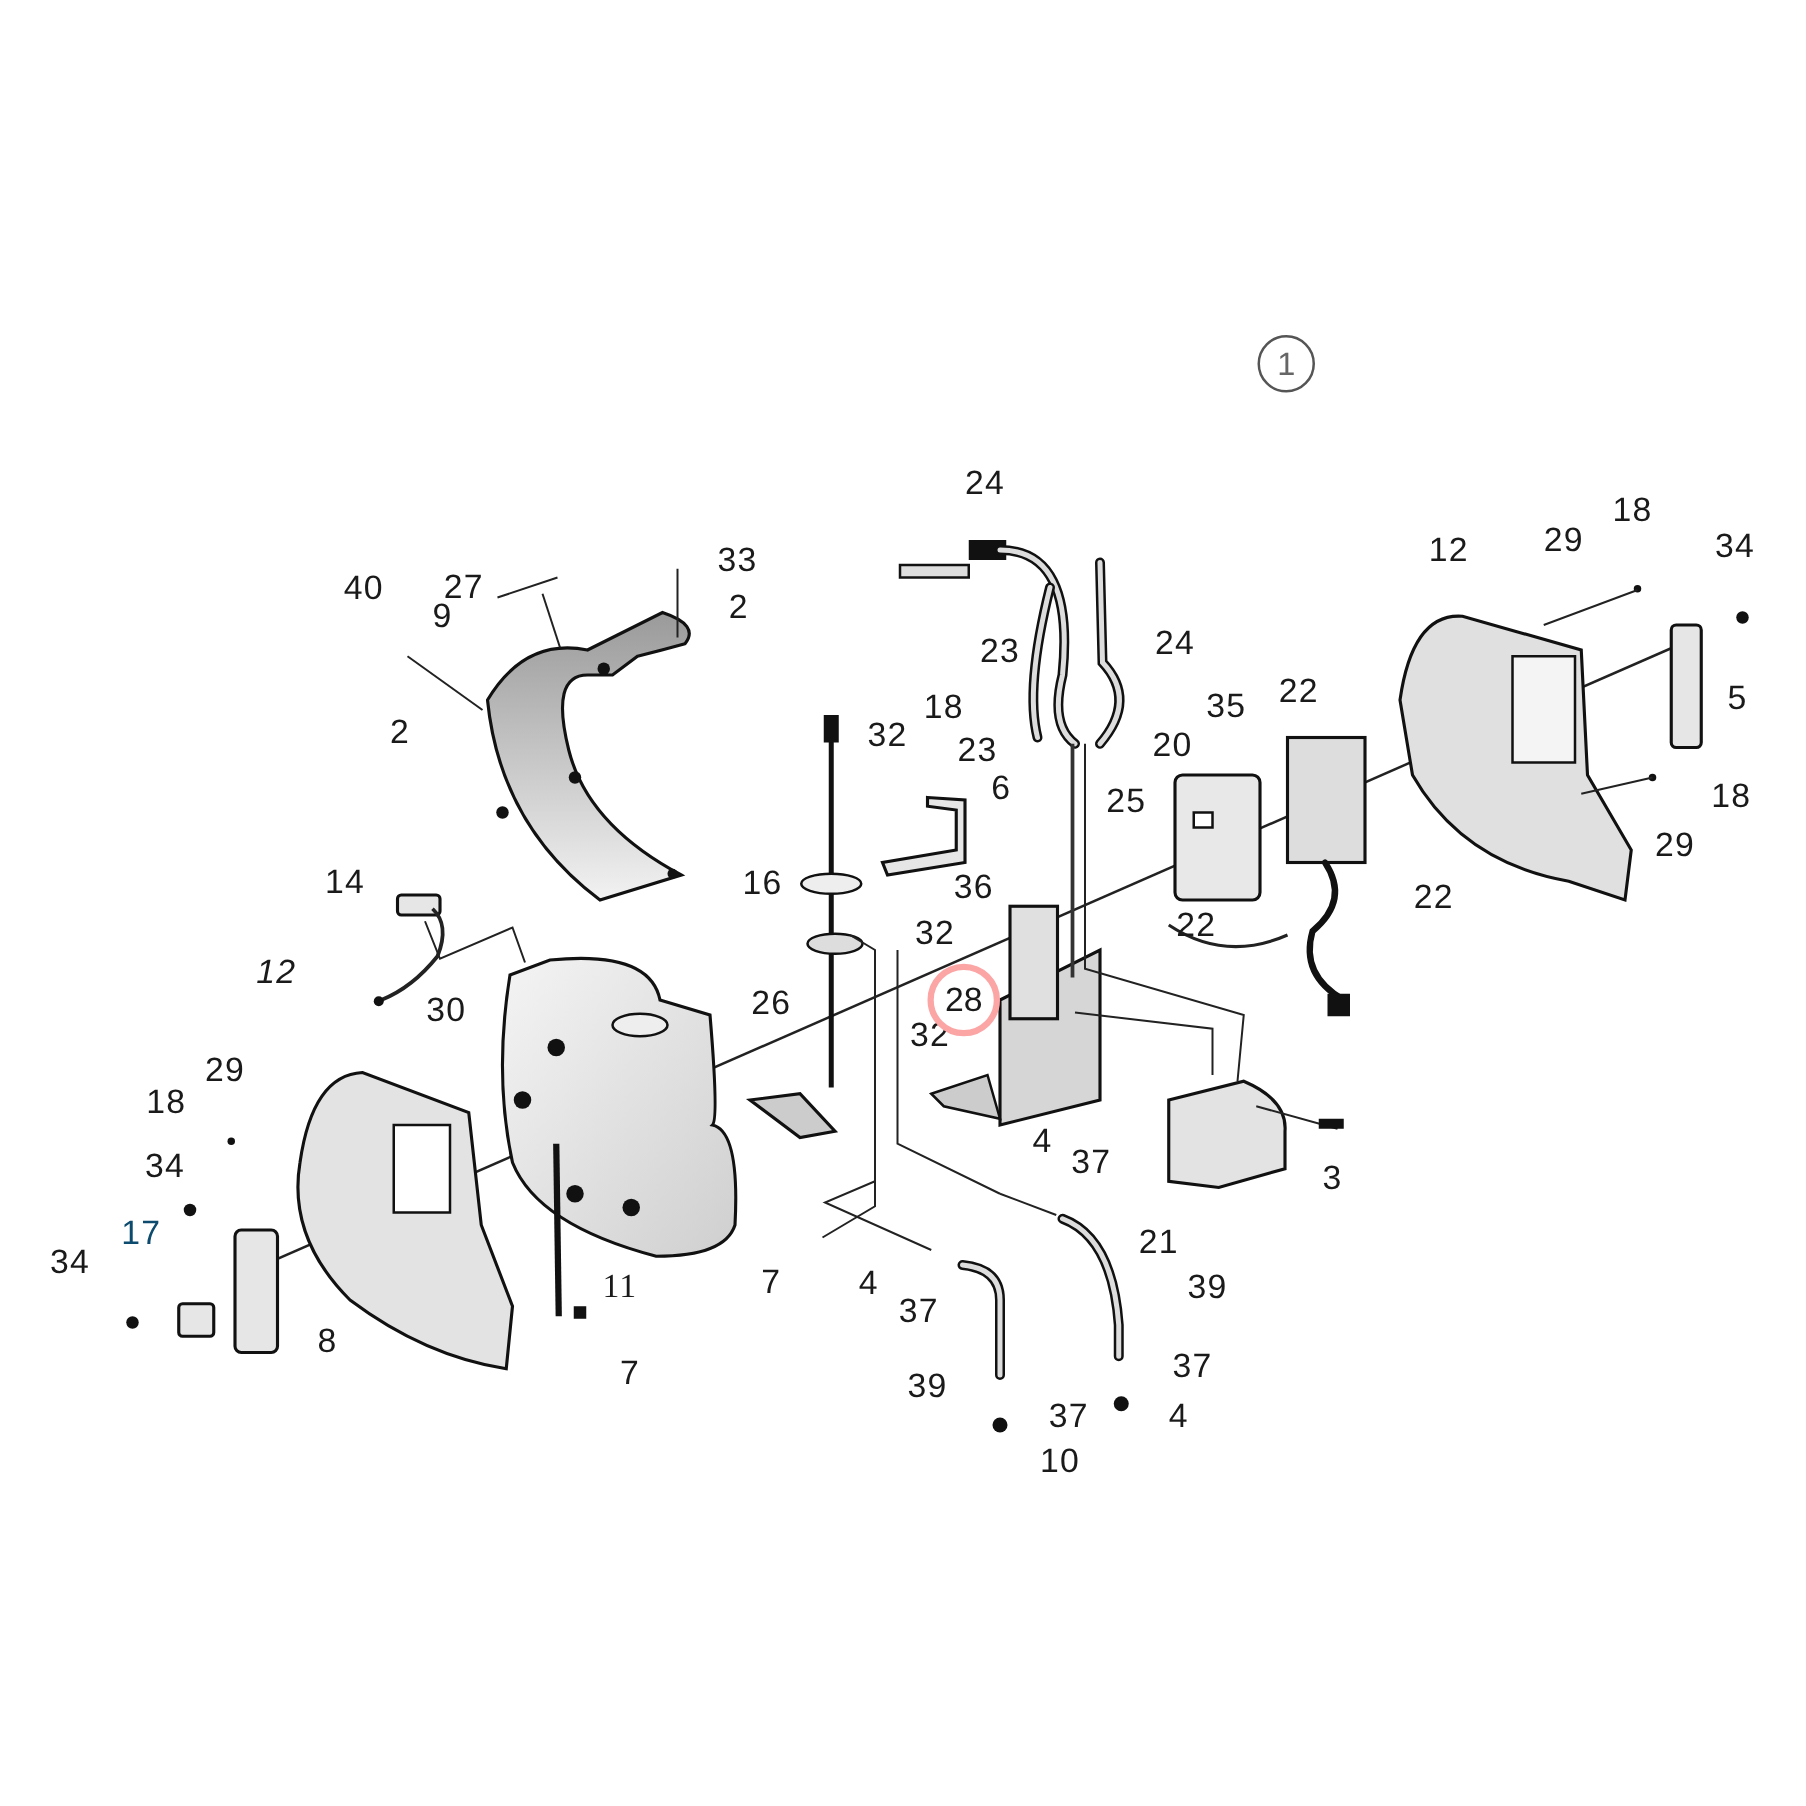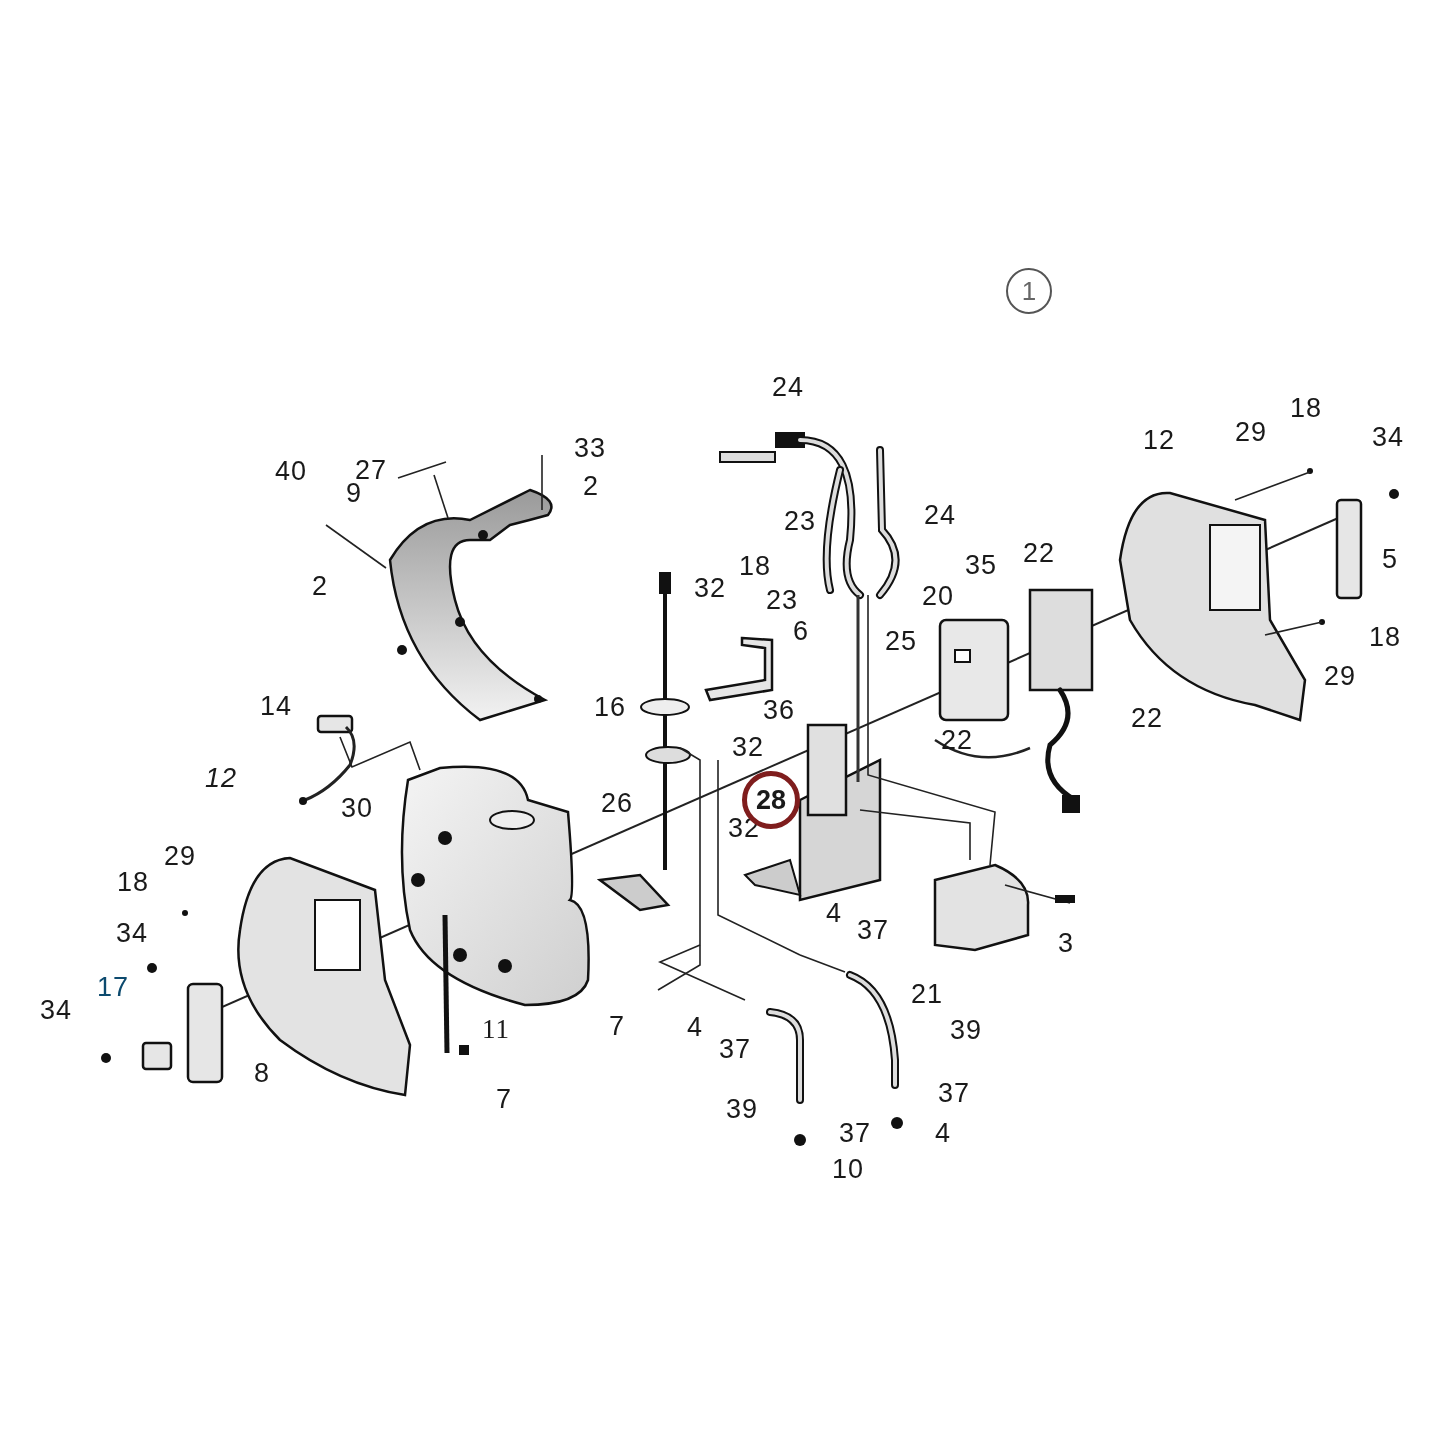--- a/index.html
+++ b/index.html
@@ -7,23 +7,23 @@
          font-family:"Liberation Sans", "DejaVu Sans", sans-serif; }
   #diagram { position:absolute; left:0; top:0; width:1445px; height:1445px; }
   .callout { position:absolute; font-size:27px; color:#1a1a1a; line-height:1;
              white-space:nowrap; transform:translate(-50%,-50%); letter-spacing:1px; cursor:pointer; }
   .callout.grey { color:#0c4a6e; }
   .fig-badge { position:absolute; left:1006px; top:268px; width:46px; height:46px;
                border:2.5px solid #555; border-radius:50%; box-sizing:border-box;
                display:flex; align-items:center; justify-content:center;
                font-size:26px; color:#666; }
   .highlight { position:absolute; left:742px; top:771px; width:58px; height:58px;
-               border:5px solid #7f1d1d; border-radius:50%; box-sizing:border-box;
+               border:5px solid #fca5a5; border-radius:50%; box-sizing:border-box;
                display:flex; align-items:center; justify-content:center;
-               font-size:27px; color:#1a1a1a; background:rgba(255,255,255,0.6);font-weight:bold; }
+               font-size:27px; color:#1a1a1a; background:rgba(255,255,255,0.6); }
   svg .part { fill:url(#gshade); stroke:#111; stroke-width:2.5; }
   svg .partl { fill:#e6e6e6; stroke:#111; stroke-width:2.5; }
   svg .line { stroke:#222; stroke-width:1.6; fill:none; }
   svg .axis { stroke:#222; stroke-width:2; fill:none; }
   svg .hose { stroke:#111; stroke-width:8; fill:none; stroke-linecap:round; }
   svg .hosei { stroke:#ddd; stroke-width:4; fill:none; stroke-linecap:round; }
   svg .dot { fill:#111; }
 </style>
 </head>
 <body>

